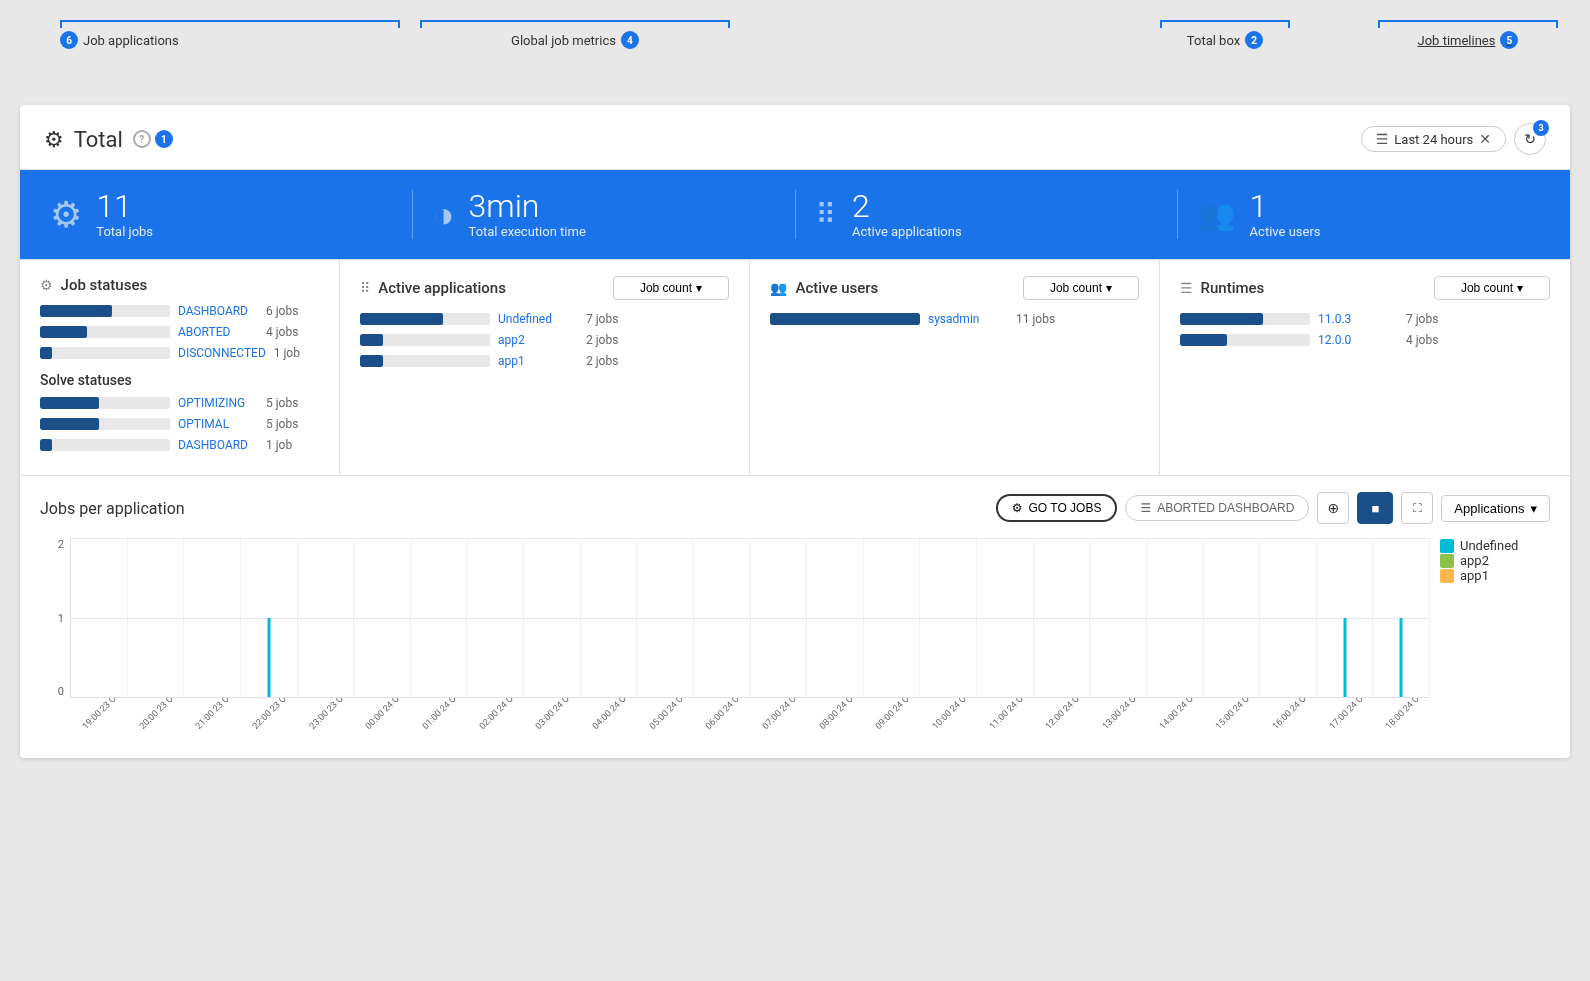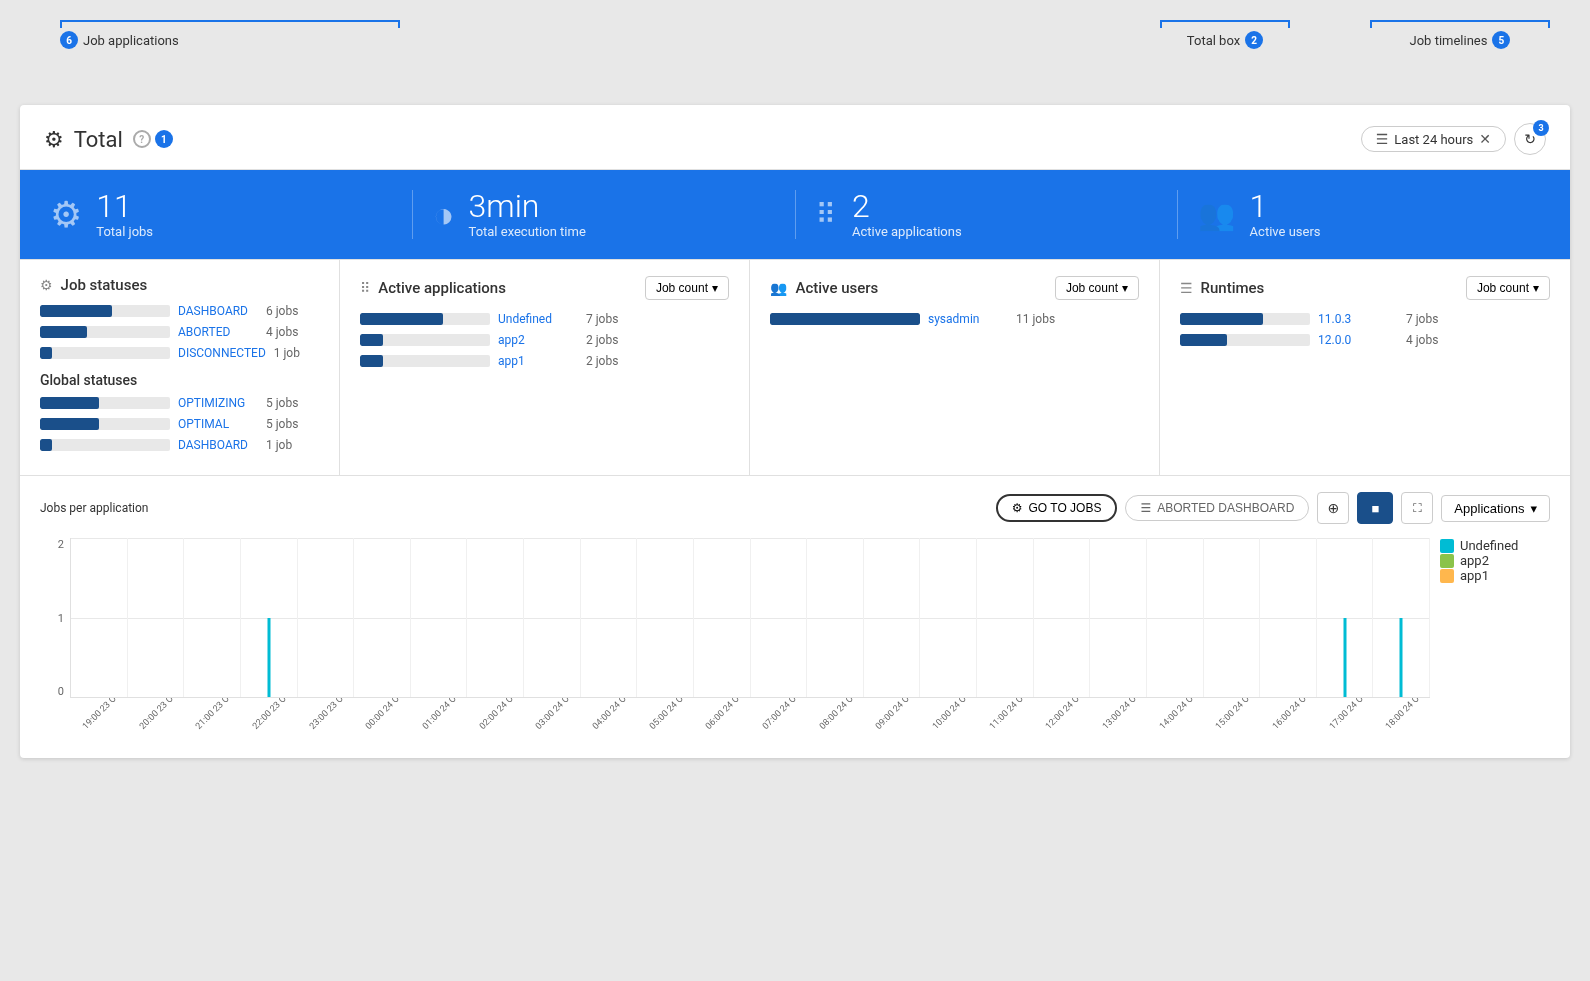--- a/index.html
+++ b/index.html
@@ -35,34 +35,34 @@
 
     
     .distributions-grid { display: grid; grid-template-columns: 320px 1fr 1fr 1fr; border-top: 1px solid #e0e0e0; }
     .dist-panel { padding: 16px 20px; border-right: 1px solid #e0e0e0; }
     .dist-panel:last-child { border-right: none; }
     .dist-header { display: flex; align-items: center; justify-content: space-between; margin-bottom: 12px; }
     .dist-title-row { display: flex; align-items: center; gap: 8px; }
     .dist-title { font-size: 15px; font-weight: 500; color: #333; }
     .dist-icon { color: #888; font-size: 14px; }
 
-    .job-count-btn { display: flex; align-items: center; gap: 4px; border: 1px solid #ccc; border-radius: 4px; padding: 4px 10px; background: white; cursor: pointer; font-size: 12px; }
+    .job-count-btn { display: flex; align-items: center; gap: 4px; border: 1px solid #ccc; border-radius: 4px; padding: 4px 26px; background: white; cursor: pointer; font-size: 12px; }
 
     .bar-row { display: flex; align-items: center; gap: 8px; margin-bottom: 7px; }
     .bar-track { width: 130px; height: 12px; background: #e8e8e8; border-radius: 2px; overflow: hidden; position: relative; }
     .bar-fill { height: 100%; background: #1a4f8a; border-radius: 2px; }
     .bar-link { color: #1a73e8; text-decoration: none; font-size: 12px; min-width: 80px; }
     .bar-count { font-size: 12px; color: #666; white-space: nowrap; }
 
     .section-subtitle { font-size: 14px; font-weight: 500; color: #333; margin: 12px 0 8px; }
 
     
     .chart-section { border-top: 1px solid #e0e0e0; padding: 16px 20px 10px; }
     .chart-header { display: flex; align-items: center; justify-content: space-between; margin-bottom: 14px; }
-    .chart-title { font-size: 12px; font-weight: 400; color: #333; }
+    .chart-title { font-size: 16px; font-weight: 400; color: #333; }
     .chart-controls { display: flex; align-items: center; gap: 8px; }
     .go-to-jobs-btn { display: flex; align-items: center; gap: 6px; border: 2px solid #333; border-radius: 20px; padding: 5px 14px; background: white; cursor: pointer; font-size: 12px; font-weight: 500; }
     .filter-dash-btn { display: flex; align-items: center; gap: 6px; border: 1px solid #ccc; border-radius: 20px; padding: 5px 14px; background: white; cursor: pointer; font-size: 12px; color: #666; }
     .icon-btn { display: flex; align-items: center; justify-content: center; width: 32px; height: 32px; border: 1px solid #ccc; border-radius: 4px; background: white; cursor: pointer; }
     .icon-btn-dark { background: #1a4f8a; border-color: #1a4f8a; color: white; }
     .apps-dropdown { display: flex; align-items: center; gap: 6px; border: 1px solid #ccc; border-radius: 4px; padding: 5px 12px; background: white; cursor: pointer; font-size: 13px; }
     .y-axis { width: 30px; display: flex; flex-direction: column; justify-content: space-between; align-items: flex-end; padding-right: 6px; font-size: 11px; color: #666; }
     .chart-plot { flex: 1; position: relative; border-left: 1px solid #e0e0e0; border-bottom: 1px solid #e0e0e0; overflow: hidden; }
     .grid-line { position: absolute; left: 0; right: 0; border-top: 1px solid #e8e8e8; }
     .legend-item { display: flex; align-items: center; gap: 6px; }
@@ -80,30 +80,37 @@
     <div style="position:absolute;top:0;left:10px;right:10px;height:40px;pointer-events:none;">
 
       <div style="position:absolute;left:30px;top:0;width:340px;">
         <div style="border-top:2px solid #1a73e8;border-left:2px solid #1a73e8;border-right:2px solid #1a73e8;height:8px;"></div>
         <div style="display:flex;align-items:center;gap:5px;margin-top:3px;">
           <span class="badge">6</span>
           <span>Job applications</span>
         </div>
       </div>
 
+      <div style="position:absolute;left:390px;top:0;width:310px;">
+        <div style="border-top:2px solid #1a73e8;border-left:2px solid #1a73e8;border-right:2px solid #1a73e8;height:8px;"></div>
+        <div style="display:flex;align-items:center;gap:5px;margin-top:3px;justify-content:center;">
+          <span>Global job metrics</span>
+          <span class="badge">4</span>
+        </div>
+      </div>
 
       <div style="position:absolute;right:270px;top:0;width:130px;">
         <div style="border-top:2px solid #1a73e8;border-left:2px solid #1a73e8;border-right:2px solid #1a73e8;height:8px;"></div>
         <div style="display:flex;align-items:center;gap:5px;margin-top:3px;justify-content:center;">
           <span>Total box</span>
           <span class="badge">2</span>
         </div>
       </div>
 
-      <div style="position:absolute;right:10px;top:0;width:180px;">
+      <div style="position:absolute;right:2px;top:0;width:180px;text-decoration:underline;">
         <div style="border-top:2px solid #1a73e8;border-left:2px solid #1a73e8;border-right:2px solid #1a73e8;height:8px;"></div>
         <div style="display:flex;align-items:center;gap:5px;margin-top:3px;justify-content:center;">
           <span>Job timelines</span>
           <span class="badge">5</span>
         </div>
       </div>
     </div>
 
     <div class="main-card" style="margin-top:40px;">
 
@@ -186,21 +193,21 @@
               <span class="bar-count">4 jobs</span>
             </div>
             <div class="bar-row">
               <div class="bar-track">
                   <div class="bar-fill" style="width:9%"></div>
                 </div>
               <a class="bar-link" href="#">DISCONNECTED</a>
               <span class="bar-count">1 job</span>
             </div>
           </div>
-          <div class="section-subtitle">Global statuses</div>
+          <div class="section-subtitle">Solve statuses</div>
           <div>
             <div class="bar-row">
               <div class="bar-track">
                   <div class="bar-fill" style="width:45%"></div>
                 </div>
               <a class="bar-link" href="#">OPTIMIZING</a>
               <span class="bar-count">5 jobs</span>
             </div>
             <div class="bar-row">
               <div class="bar-track">

